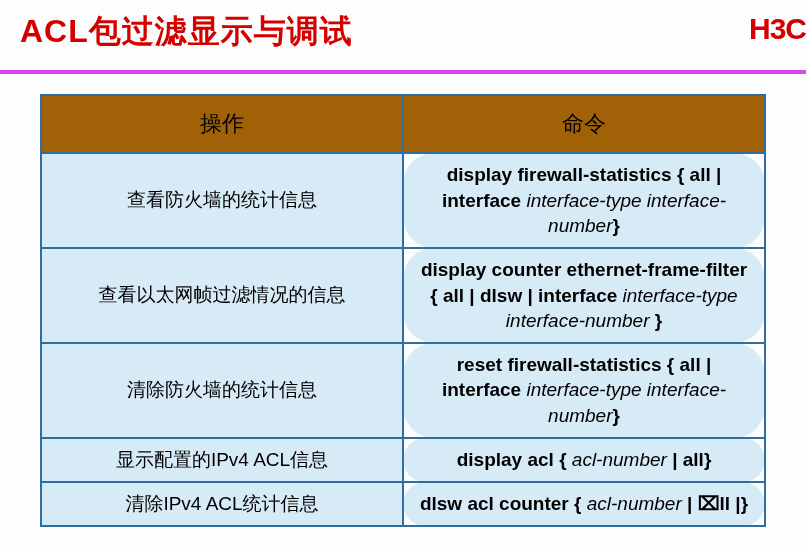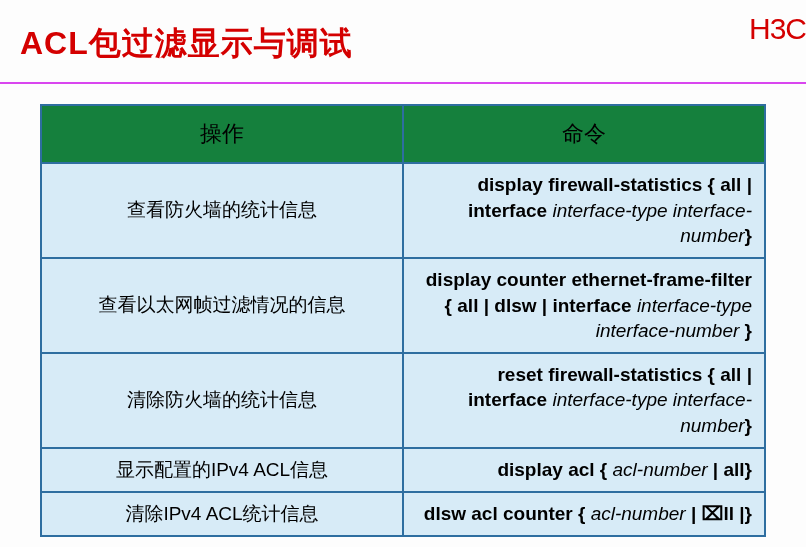--- a/index.html
+++ b/index.html
@@ -13,73 +13,74 @@
   }
   .slide {
     position: relative;
     width: 806px;
     height: 547px;
     box-sizing: border-box;
   }
   .title-bar {
     position: relative;
     height: 60px;
-    padding: 22px 20px 0 20px;
-    border-bottom: 2px solid #d946ef;
+    padding: 10px 20px 0 20px;
+    border-bottom: 4px solid #d946ef;
   }
   .title {
     font-size: 32px;
     font-weight: bold;
     color: #d40000;
     letter-spacing: 1px;
   }
   .logo {
     position: absolute;
     right: 0;
     top: 12px;
     font-size: 30px;
-    font-weight: 400;
+    font-weight: 700;
     color: #d40000;
     font-family: Arial, sans-serif;
     letter-spacing: -1px;
   }
   .table-wrap {
     padding: 20px 40px 0 40px;
   }
   table {
     border-collapse: collapse;
     width: 100%;
     table-layout: fixed;
   }
   th, td {
     border: 2px solid #2e6ea0;
     padding: 8px 12px;
     vertical-align: middle;
   }
   th {
-    background: #15803d;
+    background: #a16207;
     font-size: 22px;
     font-weight: normal;
     text-align: center;
     color: #000;
     height: 40px;
   }
   td {
     background: #d7ebf7;
     font-size: 19px;
     color: #000;
   }
   td.op {
     text-align: center;
     width: 42%;
   }
   td.cmd {
-    text-align: right;
+    text-align: center;
     width: 58%;
     line-height: 1.35;
+    border-radius: 31px;
   }
   .bold { font-weight: bold; font-style: normal; }
   .ital { font-style: italic; font-weight: normal; }
   .cmd-center { text-align: center; }
 </style>
 </head>
 <body>
 
 <div class="slide">
   <div class="title-bar">

